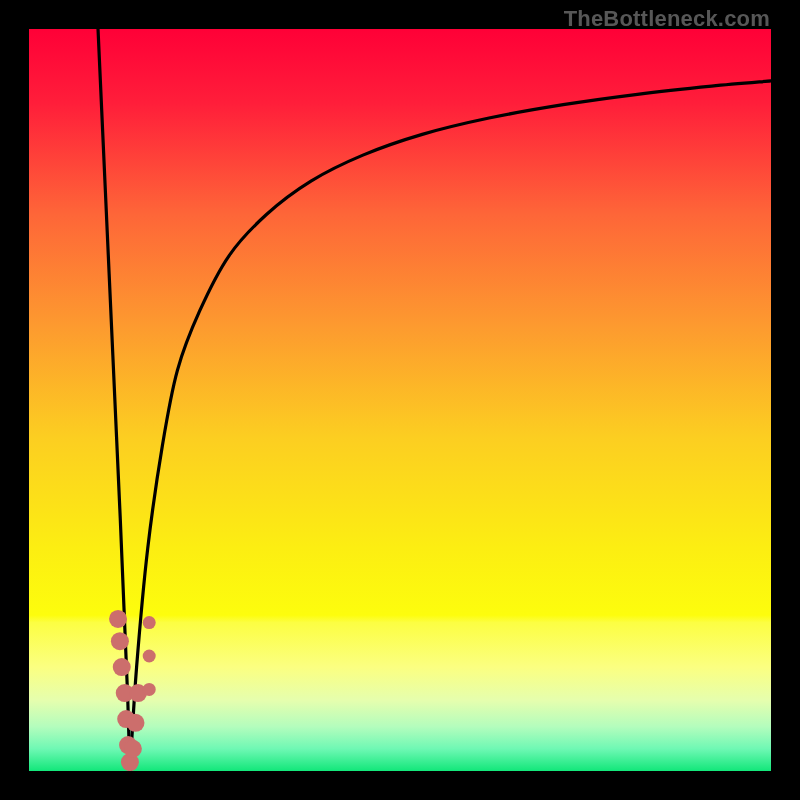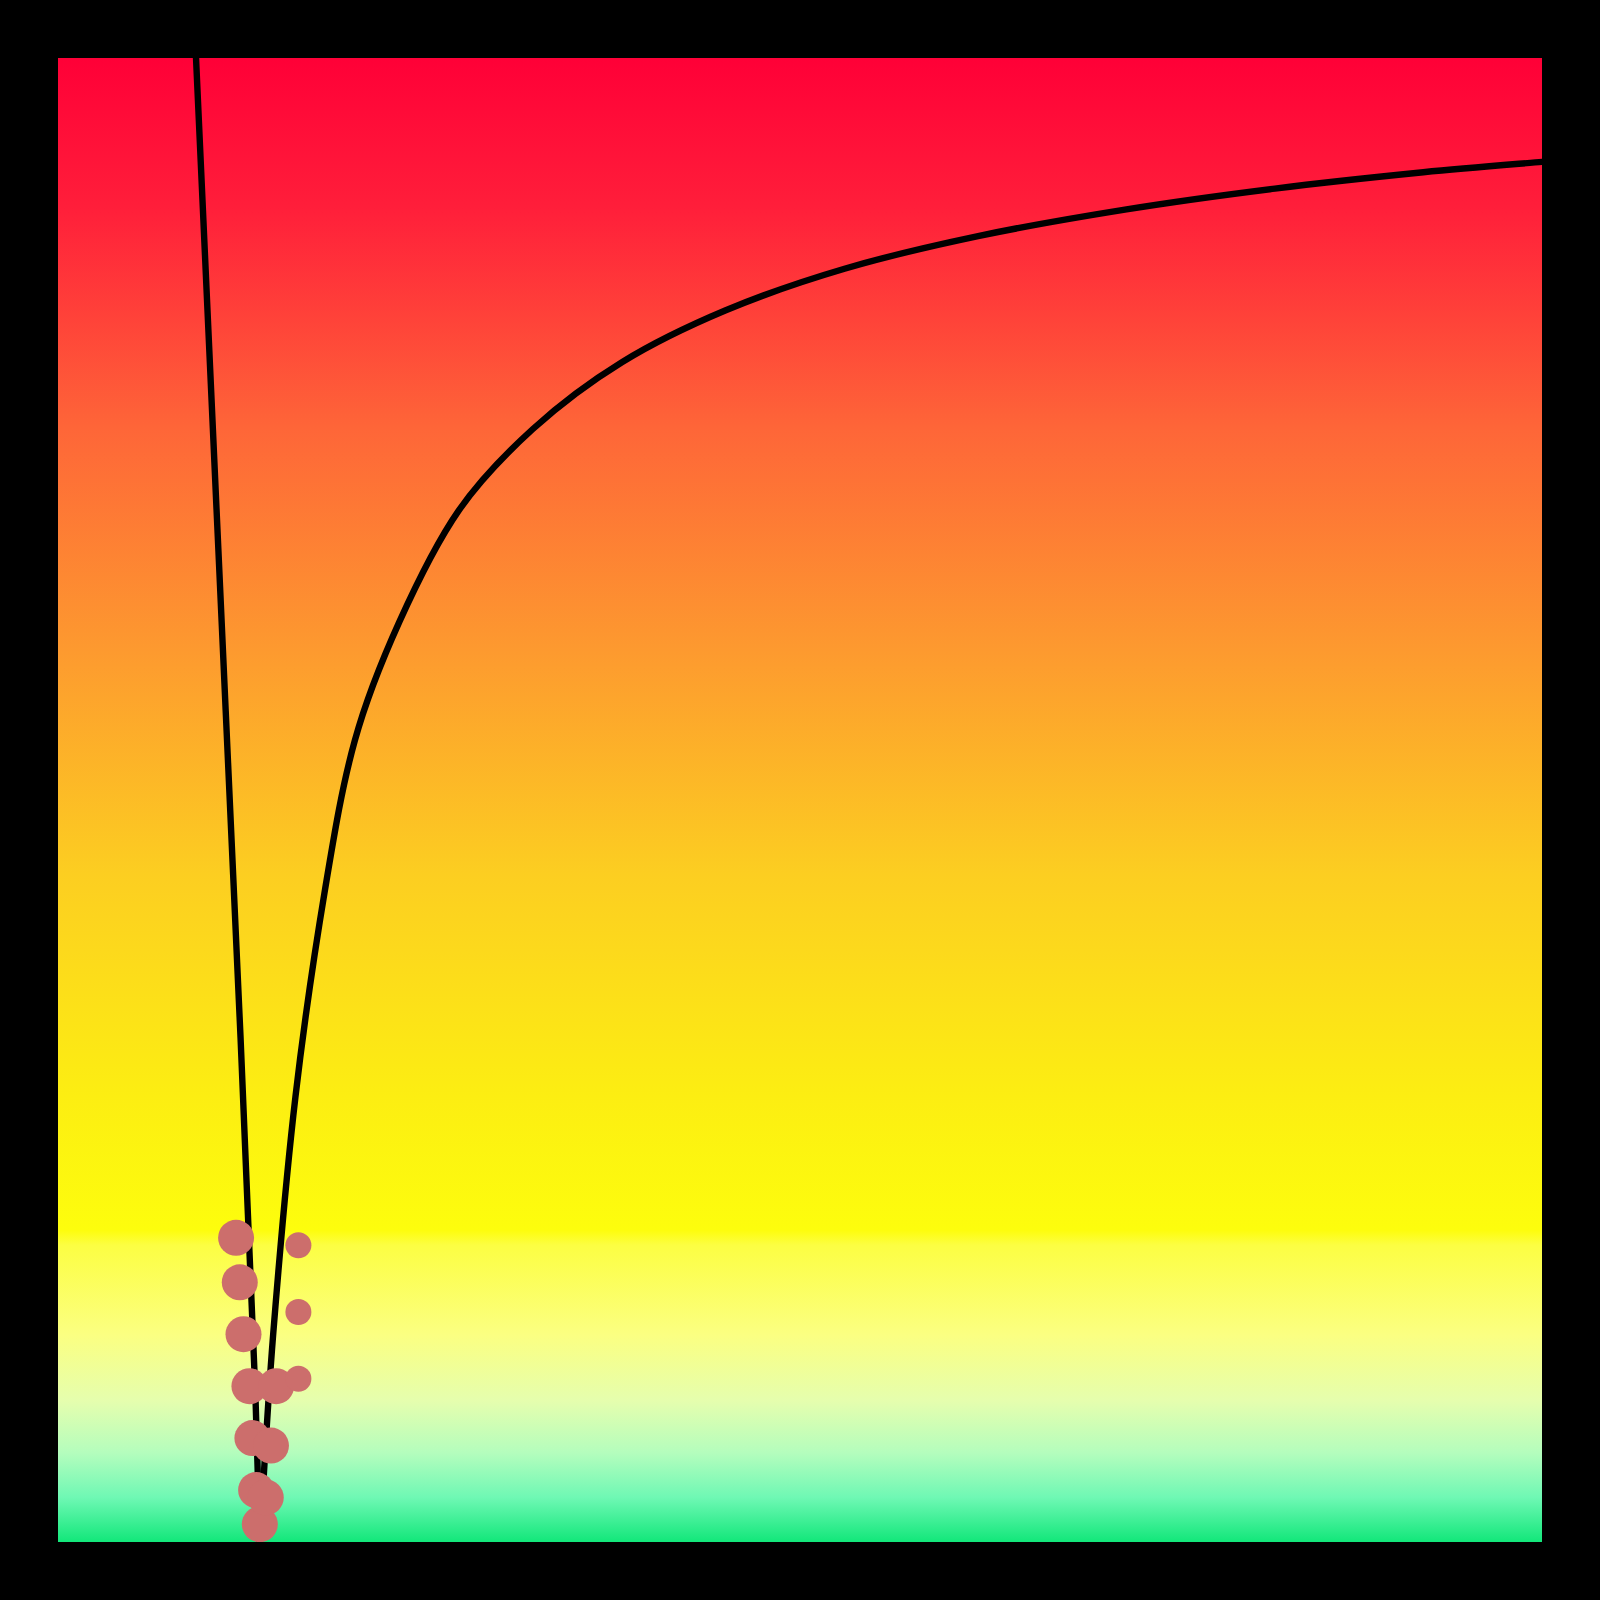--- a/index.html
+++ b/index.html
@@ -78,13 +78,14 @@
           <circle cx="106.48" cy="693.77" r="9" fill="#cc6e6c"></circle>
           <circle cx="109.07" cy="664.09" r="9" fill="#cc6e6c"></circle>
         </g>
       <g id="dots-right">
           <circle cx="120.20" cy="593.60" r="6.5" fill="#cc6e6c"></circle>
           <circle cx="120.20" cy="626.99" r="6.5" fill="#cc6e6c"></circle>
           <circle cx="120.20" cy="660.38" r="6.5" fill="#cc6e6c"></circle>
         </g>
     </svg>
   </div>
+  <div class="watermark">TheBottleneck.com</div>
 </div>
 
 </body></html>

